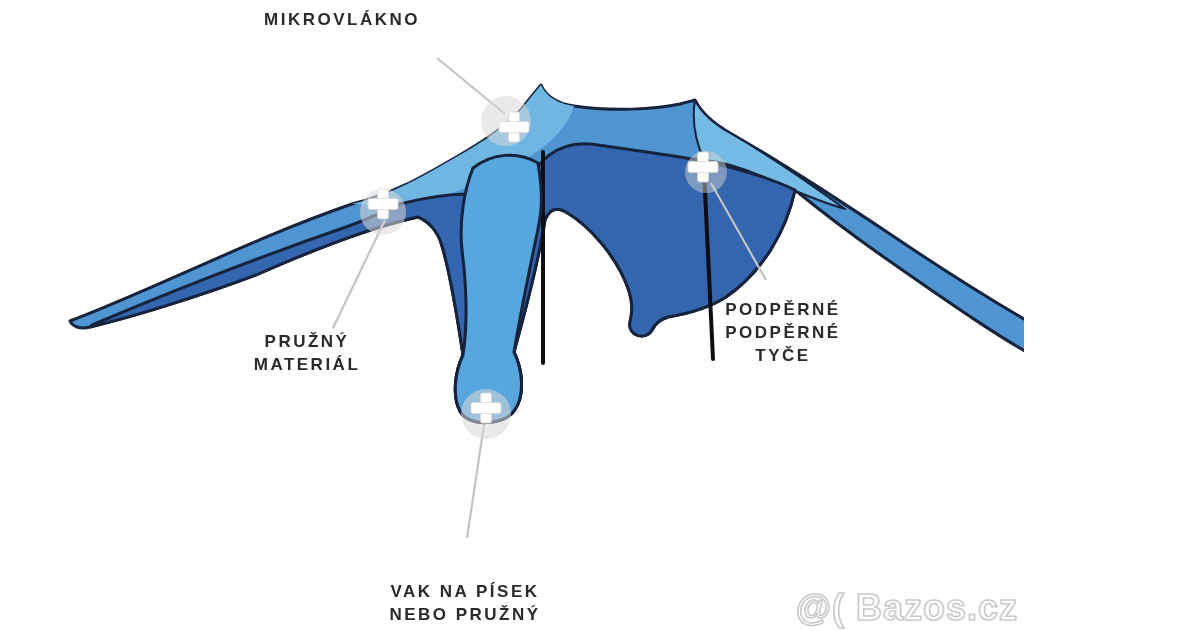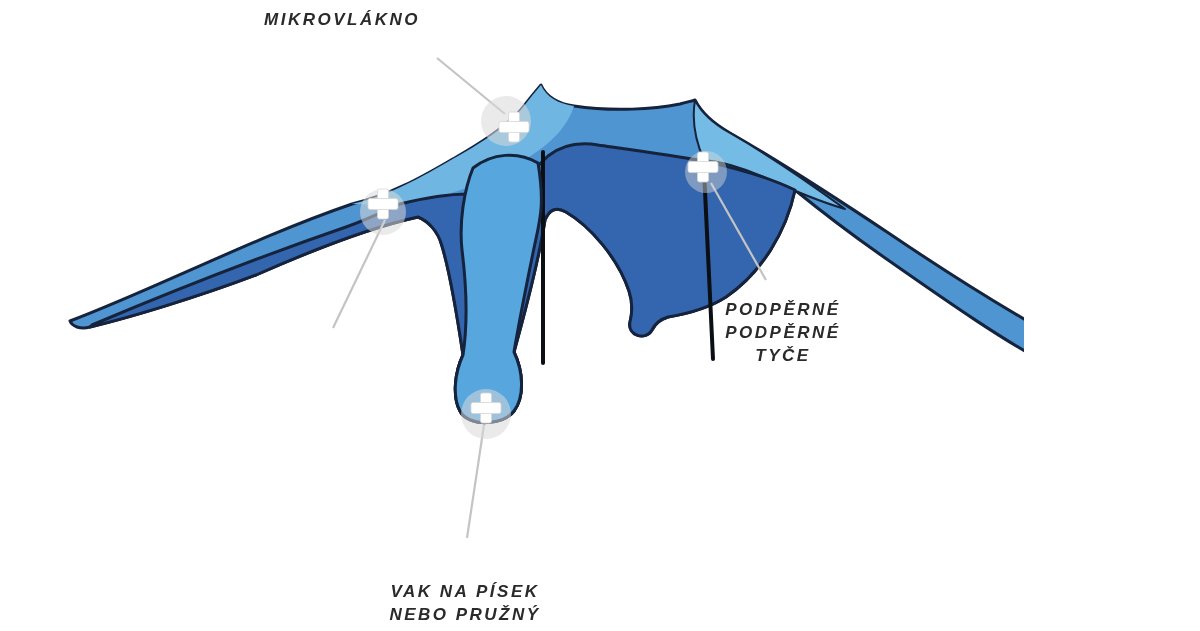--- a/index.html
+++ b/index.html
@@ -1,18 +1,18 @@
 <!DOCTYPE html>
 <html><head>
 <meta charset="utf-8">
 <style>
   html,body{margin:0;padding:0;background:#ffffff;}
   #stage{
     position:relative;width:1024px;height:631px;background:#ffffff;
-    overflow:hidden;font-family:"Liberation Sans",sans-serif;font-style:italic;
+    overflow:hidden;font-family:"Liberation Sans",sans-serif;
   }
   #stage svg{position:absolute;left:0;top:0;}
   .label{
     position:absolute;text-align:center;color:#2a2a2a;font-weight:bold;
     font-size:17px;line-height:23px;letter-spacing:2.5px;white-space:nowrap;
   }
   .watermark{
     position:absolute;right:6px;bottom:2px;
     font-size:36px;font-weight:bold;letter-spacing:1px;color:#ffffff;
     -webkit-text-stroke:1.6px #c9c9c9;
@@ -98,26 +98,31 @@
     <g fill="#FFFFFF" stroke="#D6D6D6" stroke-width="0.8">
       <rect x="480.5" y="393" width="11" height="30" rx="2"></rect>
       <rect x="471" y="402.5" width="30" height="11" rx="2"></rect>
     </g>
   </svg>
 
   <div class="label" style="left:242px;top:8px;width:200px;">
     <div>MIKROVLÁKNO</div>
   </div>
 
+  <div class="label" style="left:217px;top:330px;width:180px;">
+    <div>PRUŽNÝ</div>
+    <div>MATERIÁL</div>
+  </div>
 
   <div class="label" style="left:693px;top:286px;width:180px;margin-top:12px;">
     <div>PODPĚRNÉ</div>
     <div>PODPĚRNÉ</div>
     <div>TYČE</div>
   </div>
 
   <div class="label" style="left:365px;top:568px;width:200px;margin-top:12px;">
     <div>VAK NA PÍSEK</div>
     <div>NEBO PRUŽNÝ</div>
   </div>
 
+  <div class="watermark">@( Bazos.cz</div>
 
 </div>
 
 </body></html>

